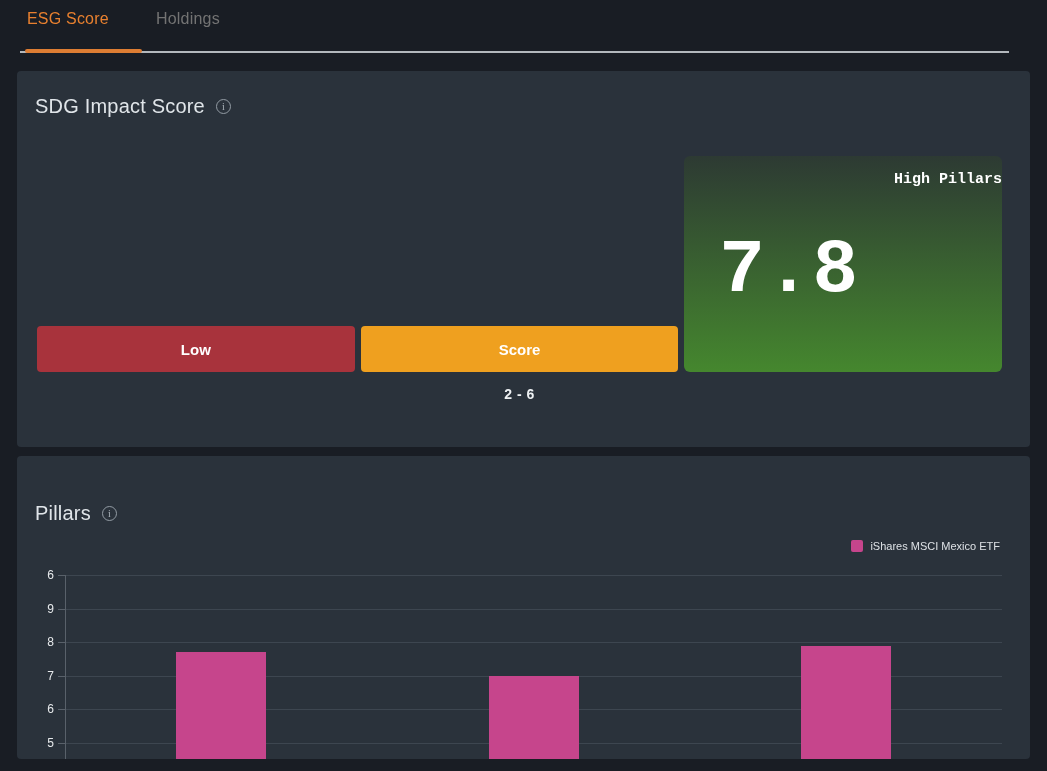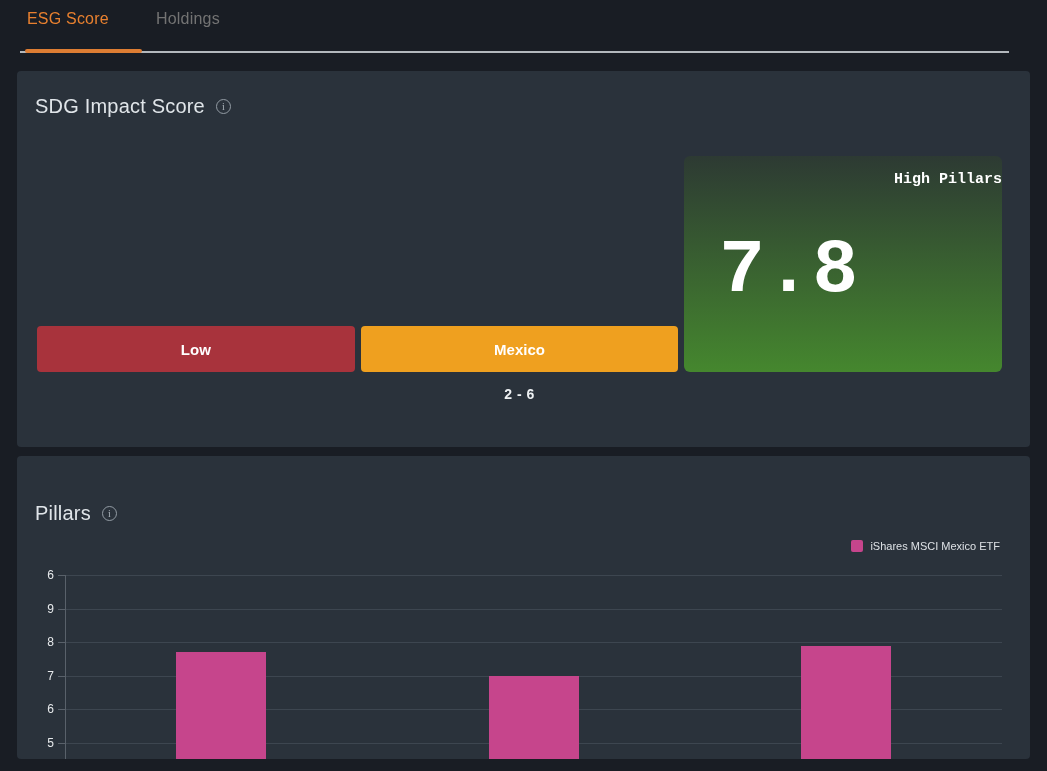--- a/index.html
+++ b/index.html
@@ -66,21 +66,21 @@
   <div class="card-title-row" style="top:24px;">
     <span class="card-title">SDG Impact Score</span>
     <span class="info-icon">i</span>
   </div>
 
   <div class="scale-row">
     <div class="scale-seg" id="seg-low" style="background: rgb(168, 51, 60); align-items: center;">
       <span class="scale-seg-label">Low</span>
     </div>
     <div class="scale-seg" id="seg-medium" style="background: rgb(239, 160, 31);">
-      <span class="scale-seg-label">Mexico</span>
+      <span class="scale-seg-label">Score</span>
     </div>
     <div class="scale-seg scale-seg-high" id="seg-high" style="background: linear-gradient(rgb(45, 58, 51) 0%, rgb(69, 135, 46) 100%);">
       <div class="score-area">
         <span class="score-value">7.8</span>
       </div>
       <div class="high-label-area">
         <span class="scale-seg-label">High Pillars</span>
       </div>
     </div>
   </div>

